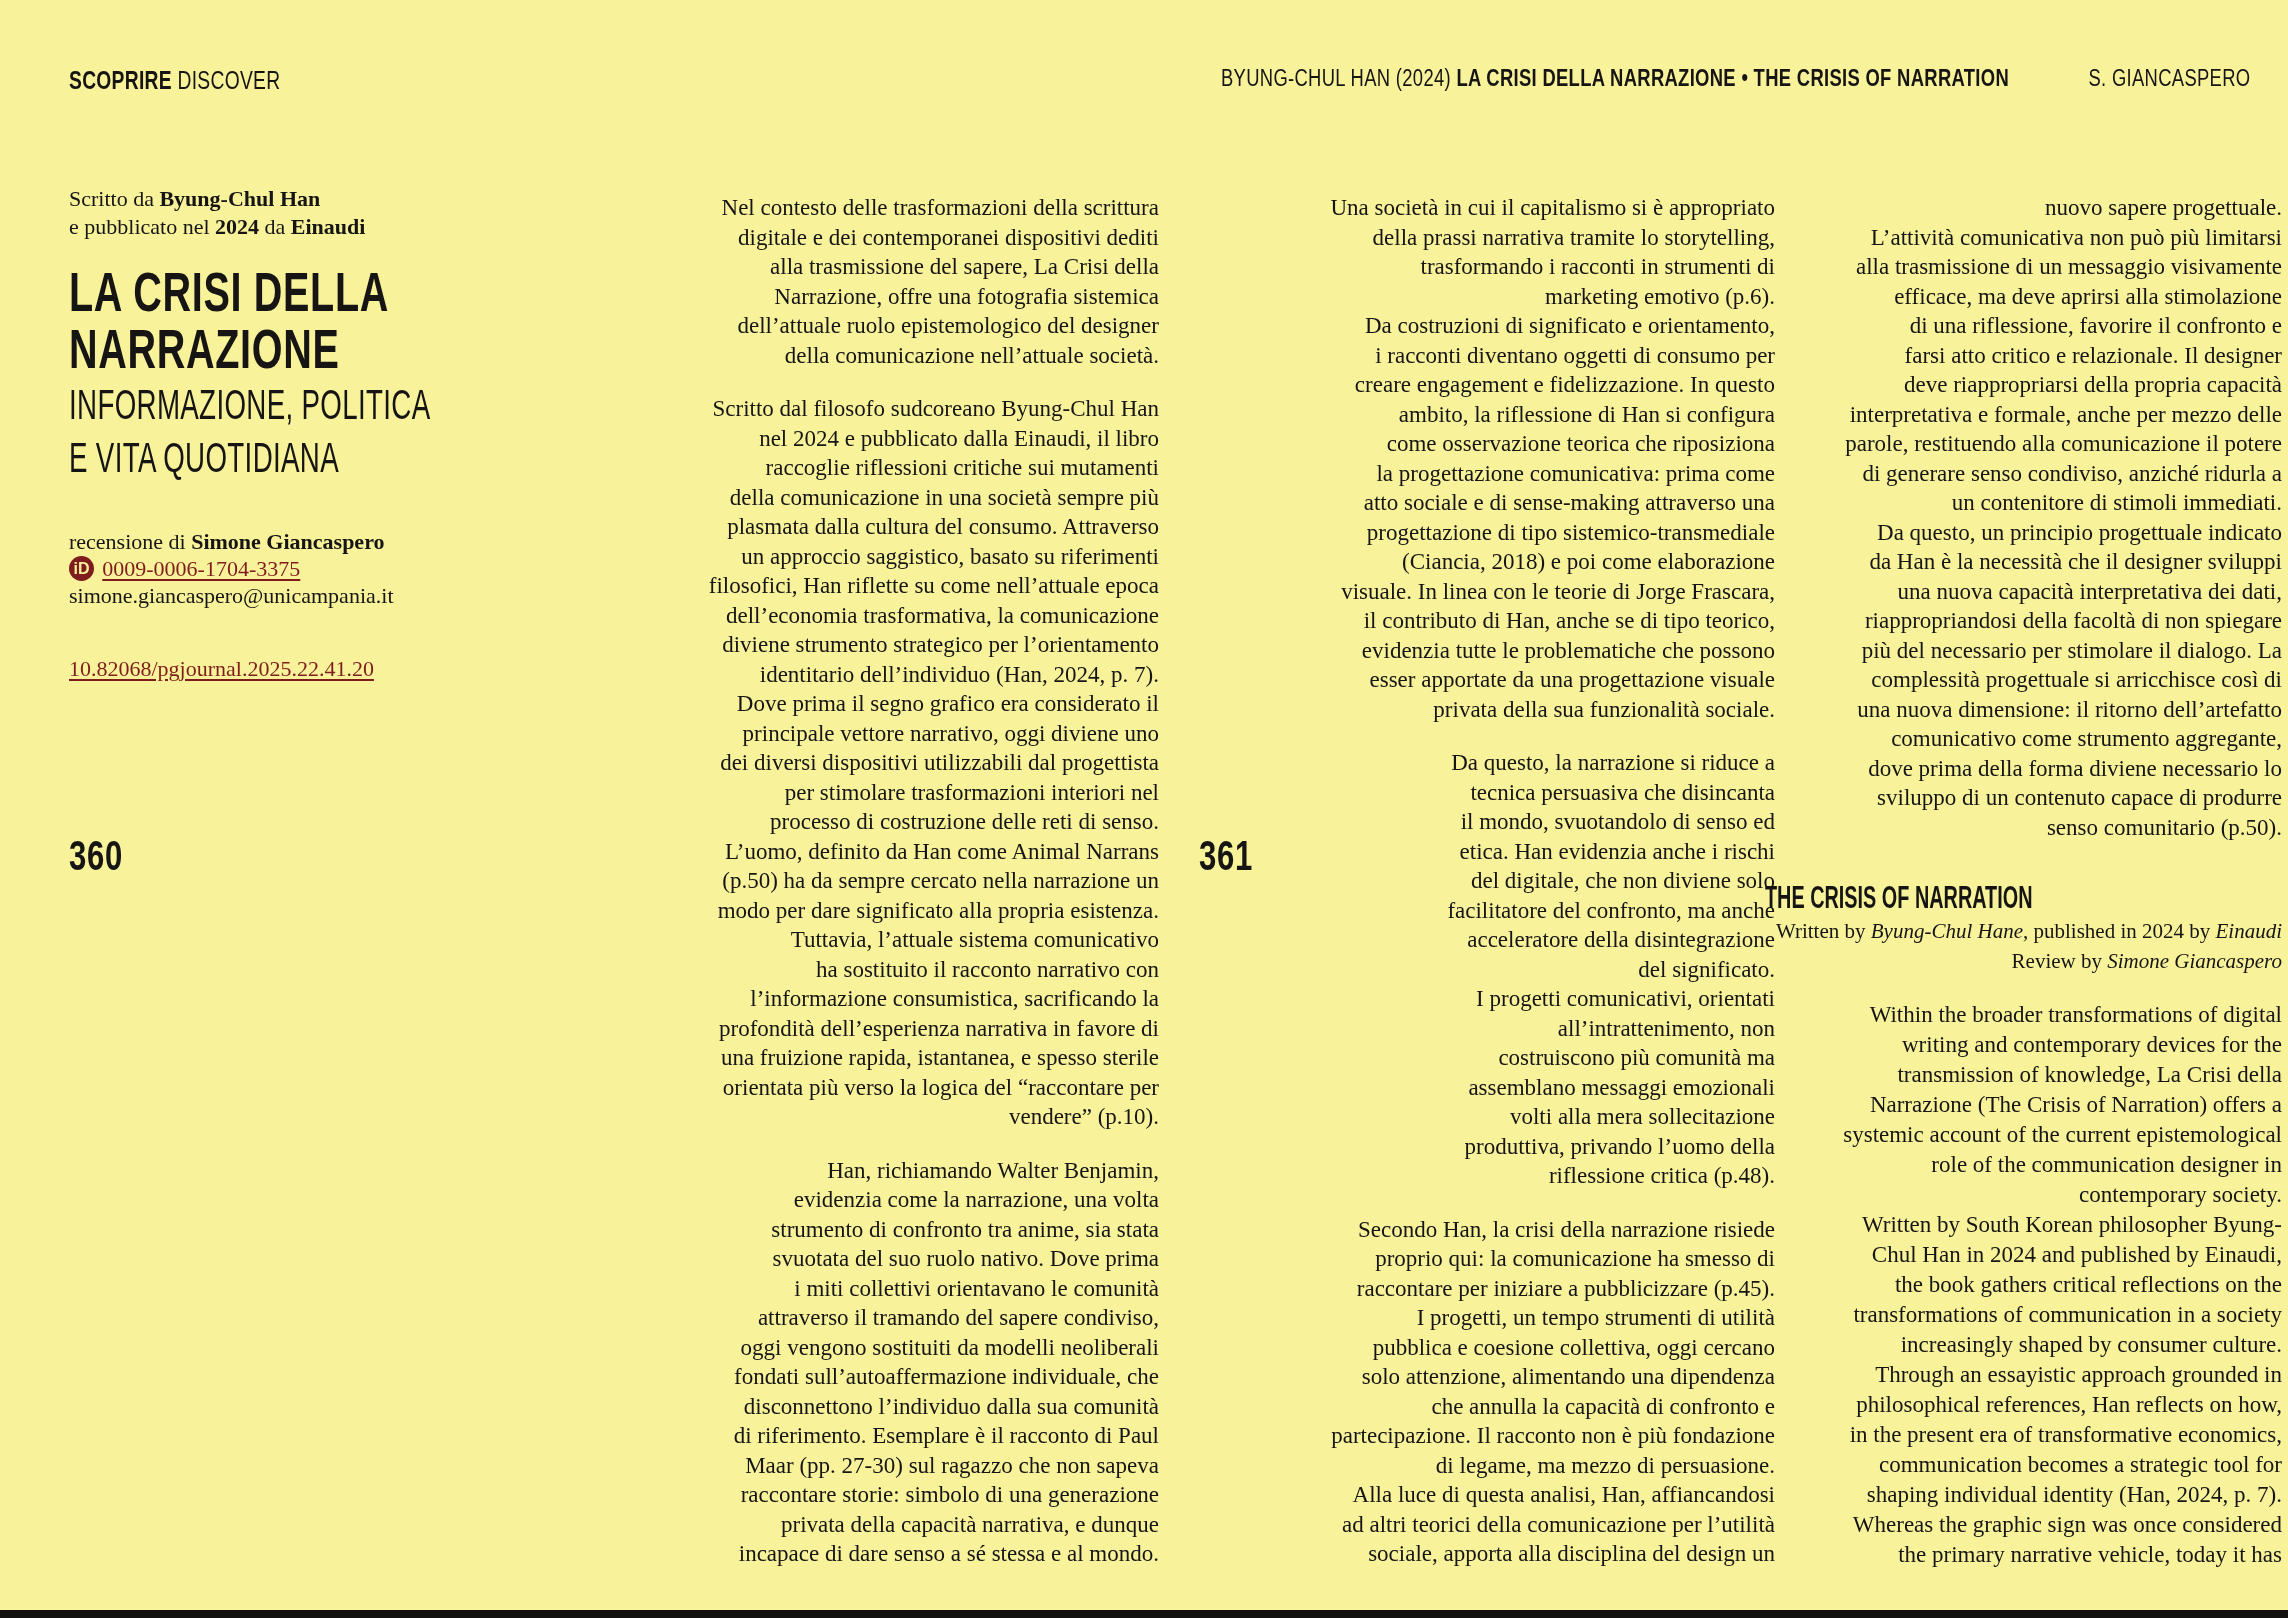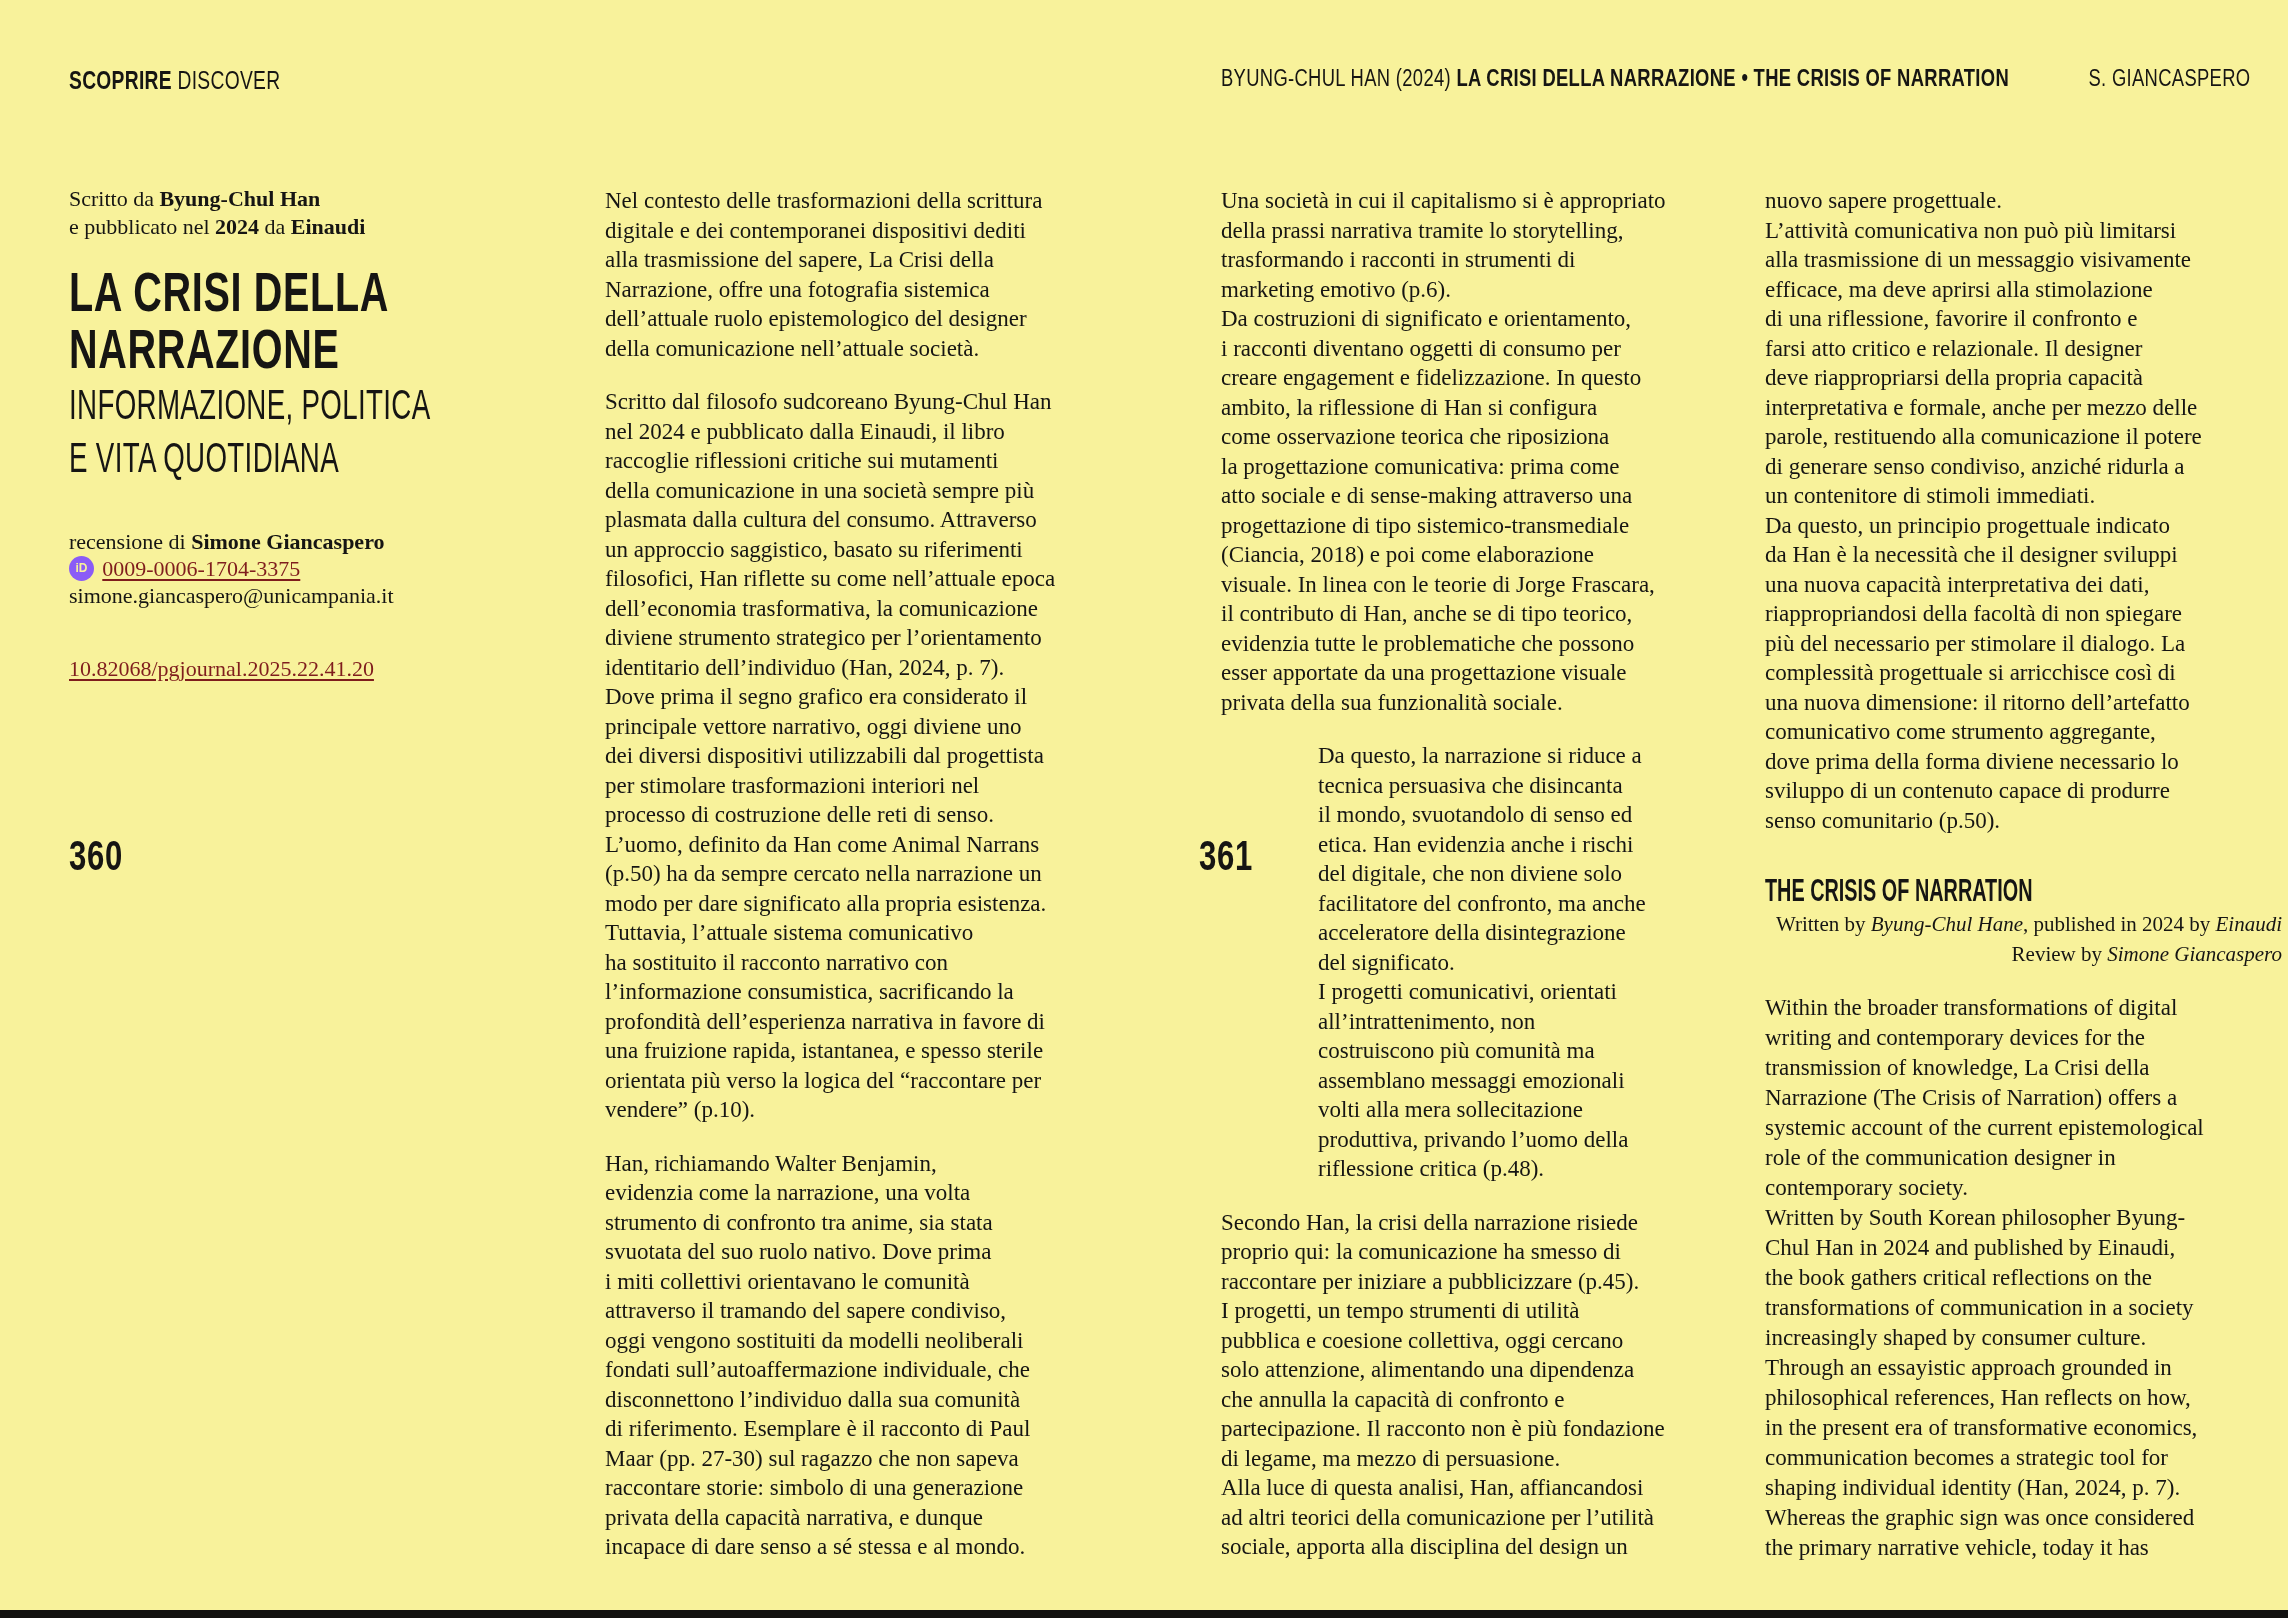--- a/index.html
+++ b/index.html
@@ -23,31 +23,31 @@
   .meta{font-size:22px;line-height:28px;}
   .meta .b,.small .b{font-weight:bold;}
   #title{top:264px;left:0;font-size:55px;line-height:57px;font-weight:bold;
          transform:scaleX(.72);transform-origin:left top;letter-spacing:0.9px;}
   #subtitle{top:378px;left:0;font-size:42px;line-height:53px;font-weight:normal;
          transform:scaleX(.66);transform-origin:left top;letter-spacing:0.5px;}
   .cond-title{font-family:"Liberation Sans",sans-serif;white-space:nowrap;}
   .small{font-size:22px;line-height:27px;}
   a.link{color:#7f1d1d;text-underline-offset:2.8px;}
   #orcid-row{display:flex;align-items:center;gap:8.3px;}
-  #orcid-badge{width:25px;height:25px;border-radius:50%;background:#8b5cf6;color:#F8F29B;
-    font-family:"Liberation Sans",sans-serif;font-size:12px;font-weight:bold;
+  #orcid-badge{width:25px;height:25px;border-radius:50%;background:#7f1d1d;color:#F8F29B;
+    font-family:"Liberation Sans",sans-serif;font-size:16px;font-weight:bold;
     display:flex;align-items:center;justify-content:center;flex:0 0 auto;}
   .pagenum{font-size:42px;font-weight:bold;font-family:"Liberation Sans",sans-serif;
     transform:scaleX(.74);transform-origin:left top;letter-spacing:0.9px;}
   
   .bodycol{top:186px;width:554px;}
   #col2{left:605px;}
   #col3{left:1221px;}
   #col4{left:1765px;width:517px;}
-  .body{font-size:23px;line-height:29.5px;white-space:pre-line;margin:0 0 24px 0;}
+  .body{font-size:23px;line-height:29.5px;white-space:pre-line;margin:7px 0 24px 0;text-align:right;}
   .quote{padding-left:97px;}
   #col4-heading{font-size:31px;line-height:37px;font-weight:bold;margin-top:37px;
     transform:scaleX(.64);transform-origin:left top;white-space:nowrap;}
   .byline{font-size:21px;line-height:30px;text-align:right;}
   .byline i{font-style:italic;}
   .body-en{margin-top:24px;font-size:23px;line-height:30px;}
   #footer-bar{left:0;bottom:0;width:2289px;height:9.2px;background:#12110F;}
 </style>
 </head>
 <body>

